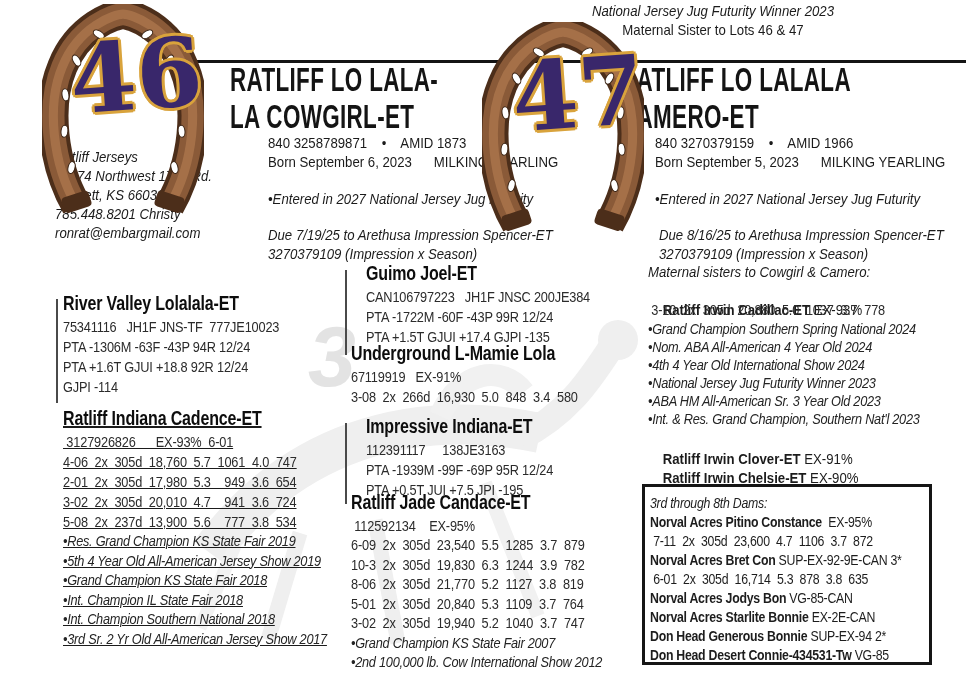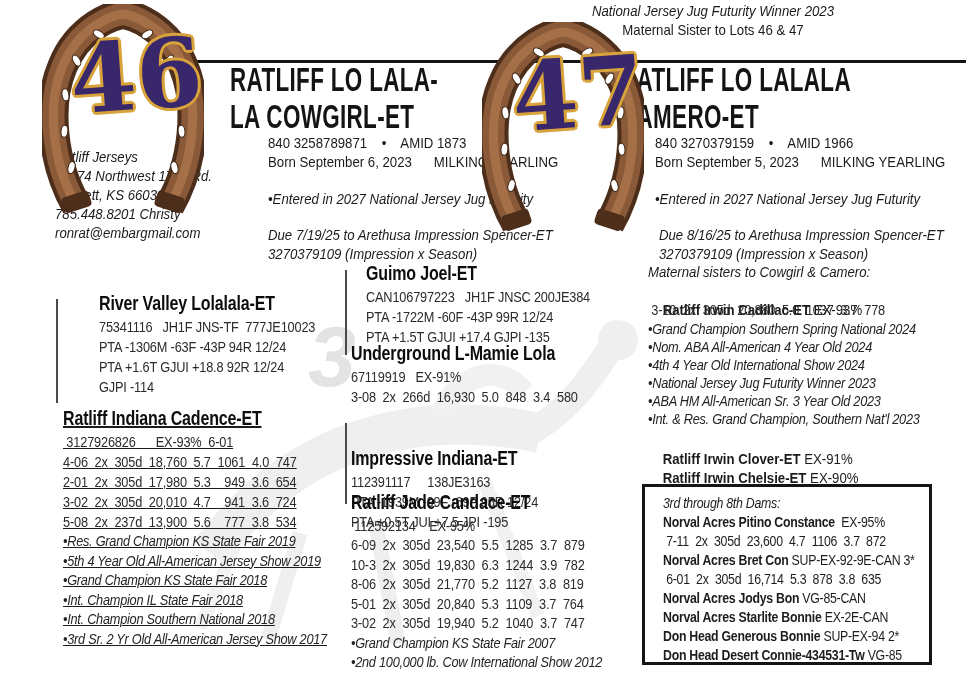--- a/index.html
+++ b/index.html
@@ -19,21 +19,21 @@
   .data{font-size:14.5px;line-height:20px;white-space:pre;color:#2b2b2b;letter-spacing:-.2px;}
   .award{font-size:14.5px;line-height:19.5px;font-style:italic;white-space:pre;color:#242424;letter-spacing:-.3px;}
   .vline{position:absolute;width:2px;background:#4a4a4a;}
   .hline{position:absolute;height:3px;background:#141414;z-index:1;}
   .lot-num{position:absolute;z-index:3;font-family:"DejaVu Serif",serif;font-weight:bold;
         font-size:95px;line-height:1;color:#39276b;transform:rotate(-4deg);
         text-shadow:3px 0 0 #d9a33c,-3px 0 0 #d9a33c,0 3px 0 #d9a33c,0 -3px 0 #d9a33c,
                     2px 2px 0 #d9a33c,-2px -2px 0 #d9a33c,2px -2px 0 #d9a33c,-2px 2px 0 #d9a33c;}
   .shoe{position:absolute;z-index:2;}
   .box{position:absolute;border:3px solid #151515;background:#fff;box-sizing:border-box;
-        padding:7px 8px 4px 18px;}
+        padding:7px 8px 4px 5px;}
   .box-line{font-size:14px;line-height:19px;white-space:pre;color:#1d1d1d;letter-spacing:-.3px;}
   .watermark{position:absolute;z-index:0;}
 </style>
 </head>
 <body>
 
 <div class="page">
 
   <svg class="watermark" style="left:140px;top:248px;" width="560" height="420" viewBox="0 0 560 420">
     <path d="M70 305 C150 195 270 158 400 185" stroke="#efefef" stroke-width="40" fill="none"></path>
@@ -125,21 +125,21 @@
   <div class="abs cond t15 it" style="left:655px;top:189px;">•Entered in 2027 National Jersey Jug Futurity</div>
   <div class="abs cond" style="left:659px;top:225px;">
     <div class="t15 it">Due 8/16/25 to Arethusa Impression Spencer-ET</div>
     <div class="t15 it">3270379109 (Impression x Season)</div>
   </div>
 
   <div class="vline" style="left:56px;top:299px;height:104px;"></div>
   <div class="vline" style="left:345px;top:270px;height:85px;"></div>
   <div class="vline" style="left:345px;top:423px;height:81px;"></div>
 
-  <div class="abs" style="left:63px;top:292px;margin-left:36px;">
+  <div class="abs" style="left:63px;top:292px;">
     <div class="ped-head">River Valley Lolalala-ET</div>
     <div class="cond">
       <div class="data">75341116   JH1F JNS-TF  777JE10023</div>
       <div class="data">PTA -1306M -63F -43P 94R 12/24</div>
       <div class="data">PTA +1.6T GJUI +18.8 92R 12/24</div>
       <div class="data">GJPI -114</div>
     </div>
   </div>
 
   <div class="abs" style="left:63px;top:407px;text-decoration:underline;">
@@ -169,21 +169,21 @@
   </div>
 
   <div class="abs" style="left:351px;top:342px;">
     <div class="ped-head">Underground L-Mamie Lola</div>
     <div class="cond">
       <div class="data">67119919   EX-91%</div>
       <div class="data">3-08  2x  266d  16,930  5.0  848  3.4  580</div>
     </div>
   </div>
 
-  <div class="abs" style="left:351px;top:415px;margin-top:32px;">
+  <div class="abs" style="left:366px;top:415px;">
     <div class="ped-head">Impressive Indiana-ET</div>
     <div class="cond">
       <div class="data">112391117     138JE3163</div>
       <div class="data">PTA -1939M -99F -69P 95R 12/24</div>
       <div class="data">PTA +0.5T JUI +7.5 JPI -195</div>
     </div>
   </div>
 
   <div class="abs" style="left:351px;top:491px;">
     <div class="ped-head">Ratliff Jade Candace-ET</div>

